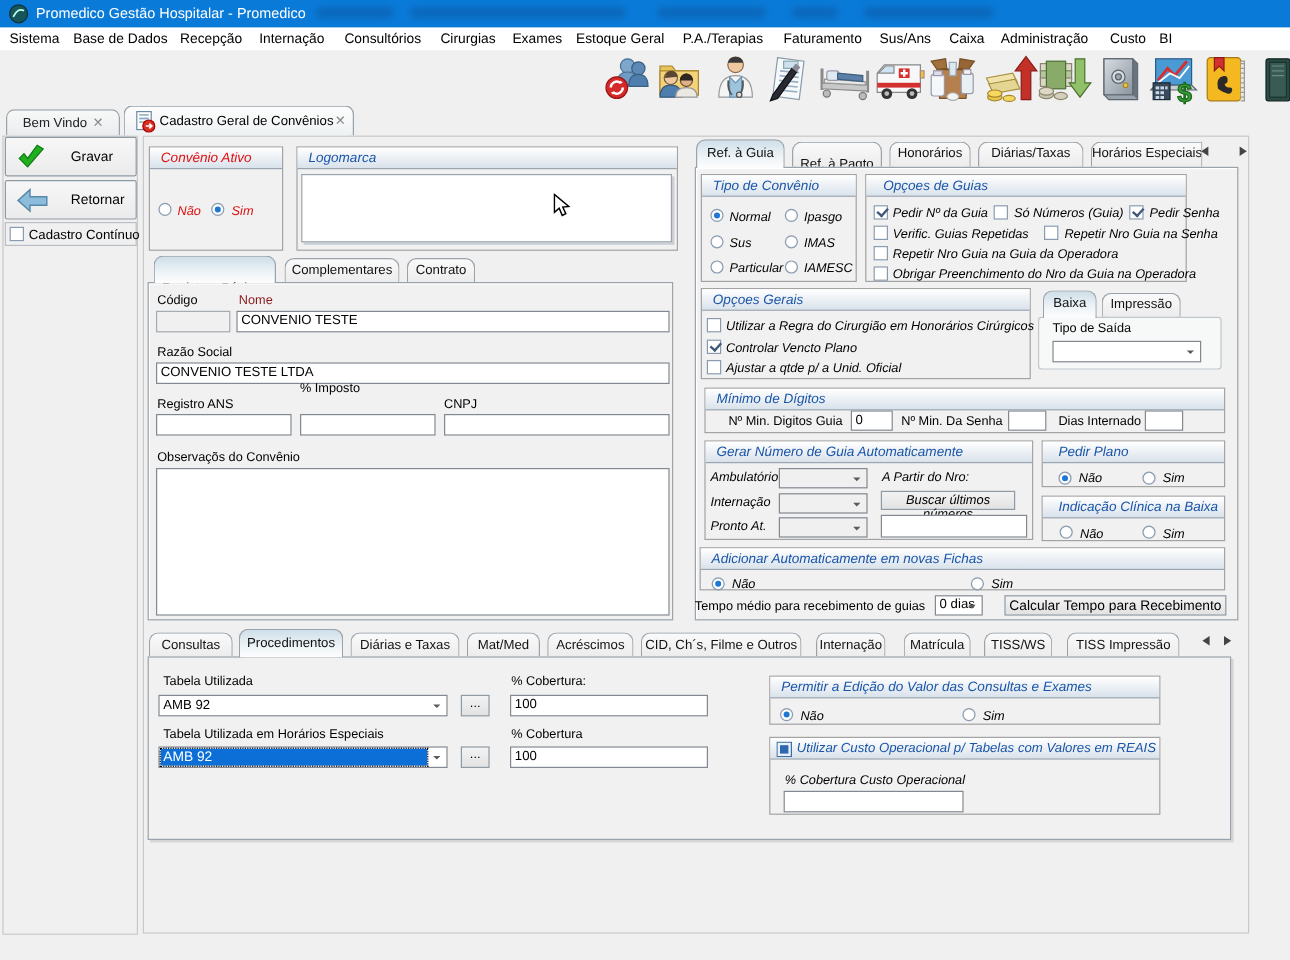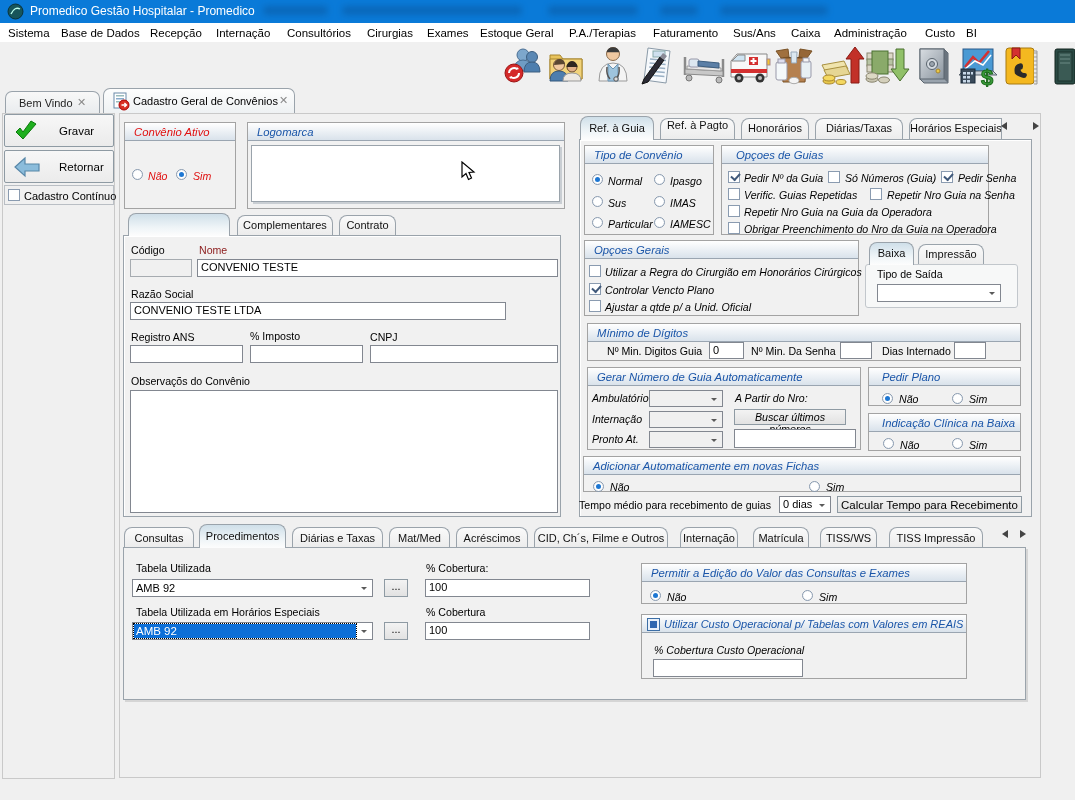--- a/index.html
+++ b/index.html
@@ -294,31 +294,31 @@
 <div class="tab" style="left:237px;top:215px;width:96px;height:20px;padding-top:3px">Complementares</div>
 <div class="tab" style="left:339px;top:215px;width:57px;height:20px;padding-top:3px">Contrato</div>
 <div class="tab act" style="left:128px;top:213px;width:102px;height:23px;padding-top:20px">Registros Básicos</div>
 <div class="tabpanel" style="left:123px;top:235px;width:438px;height:282px"></div>
 
 <span class="lbl" style="left:131px;top:244px">Código</span>
 <span class="lbl" style="left:199px;top:244px;color:#8b1a1a">Nome</span>
 <div class="inp" style="left:130px;top:259px;width:62px;height:18px;background:#f0f0f0;border-color:#a6abb0"></div>
 <div class="inp" style="left:197px;top:259px;width:361px;height:18px">CONVENIO TESTE</div>
 <span class="lbl" style="left:131px;top:288px">Razão Social</span>
-<div class="inp" style="left:130px;top:302px;width:376px;height:18px">CONVENIO TESTE LTDA</div>
+<div class="inp" style="left:130px;top:302px;width:428px;height:18px">CONVENIO TESTE LTDA</div>
 <span class="lbl" style="left:131px;top:331px">Registro ANS</span>
-<span class="lbl" style="left:250px;top:330px">% Imposto</span>
+<span class="lbl" style="left:250px;top:318px">% Imposto</span>
 <span class="lbl" style="left:370px;top:331px">CNPJ</span>
 <div class="inp" style="left:130px;top:345px;width:113px;height:18px"></div>
 <div class="inp" style="left:250px;top:345px;width:113px;height:18px"></div>
 <div class="inp" style="left:370px;top:345px;width:188px;height:18px"></div>
 <span class="lbl" style="left:131px;top:375px">Observaçõs do Convênio</span>
 <div class="inp" style="left:130px;top:390px;width:428px;height:123px"></div>
 
-<div class="tab" style="left:660px;top:118px;width:75px;height:21px;padding-top:0">Ref. à Pagto</div>
+<div class="tab" style="left:660px;top:118px;width:75px;height:21px;padding-top:12px">Ref. à Pagto</div>
 <div class="tab" style="left:741px;top:118px;width:68px;height:21px;padding-top:3px">Honorários</div>
 <div class="tab" style="left:815px;top:118px;width:88px;height:21px;padding-top:3px">Diárias/Taxas</div>
 <div class="tab" style="left:909px;top:118px;width:93px;height:21px;padding-top:3px;overflow:hidden;border-radius:8px 0 0 0">Horários Especiais</div>
 <div class="tab act" style="left:580px;top:116px;width:74px;height:24px;padding-top:5px">Ref. à Guia</div>
 <div class="abs" style="left:1001px;top:122px;width:0;height:0;border-top:4.5px solid transparent;border-bottom:4.5px solid transparent;border-right:6px solid #444"></div>
 <div class="abs" style="left:1033px;top:122px;width:0;height:0;border-top:4.5px solid transparent;border-bottom:4.5px solid transparent;border-left:6px solid #444"></div>
 <div class="tabpanel" style="left:579px;top:139px;width:453px;height:378px"></div>
 
 <div class="gb" style="left:584px;top:145px;width:130px;height:90px">
   <div class="hd">
@@ -435,21 +435,21 @@
   <div class="hd">
       <span>Adicionar Automaticamente em novas Fichas</span>
     </div>
   <span class="radio on" style="left:9px;top:24px"></span>
     <span class="lbl" style="left:26px;top:24px">Não</span>
   <span class="radio" style="left:225px;top:24px"></span>
     <span class="lbl" style="left:242px;top:24px">Sim</span>
 </div>
 
 <span class="lbl" style="left:579px;top:499px">Tempo médio para recebimento de guias</span>
-<div class="combo" style="left:779px;top:496px;width:52px;height:17px;padding:1px 3px">0 dias<span class="ar"></span></div>
+<div class="combo" style="left:779px;top:496px;width:40px;height:17px;padding:1px 3px">0 dias<span class="ar"></span></div>
 <div class="sbtn" style="left:837px;top:496px;width:185px;height:17px;padding-top:2px;font-size:11.5px">Calcular Tempo para Recebimento</div>
 
 <div class="tab" style="left:124px;top:527px;width:70px;height:20px;padding-top:4px">Consultas</div>
 <div class="tab" style="left:292px;top:527px;width:91px;height:20px;padding-top:4px">Diárias e Taxas</div>
 <div class="tab" style="left:389px;top:527px;width:61px;height:20px;padding-top:4px">Mat/Med</div>
 <div class="tab" style="left:456px;top:527px;width:72px;height:20px;padding-top:4px">Acréscimos</div>
 <div class="tab" style="left:534px;top:527px;width:134px;height:20px;padding-top:4px">CID, Ch´s, Filme e Outros</div>
 <div class="tab" style="left:680px;top:527px;width:58px;height:20px;padding-top:4px">Internação</div>
 <div class="tab" style="left:753px;top:527px;width:56px;height:20px;padding-top:4px">Matrícula</div>
 <div class="tab" style="left:820px;top:527px;width:57px;height:20px;padding-top:4px">TISS/WS</div>

